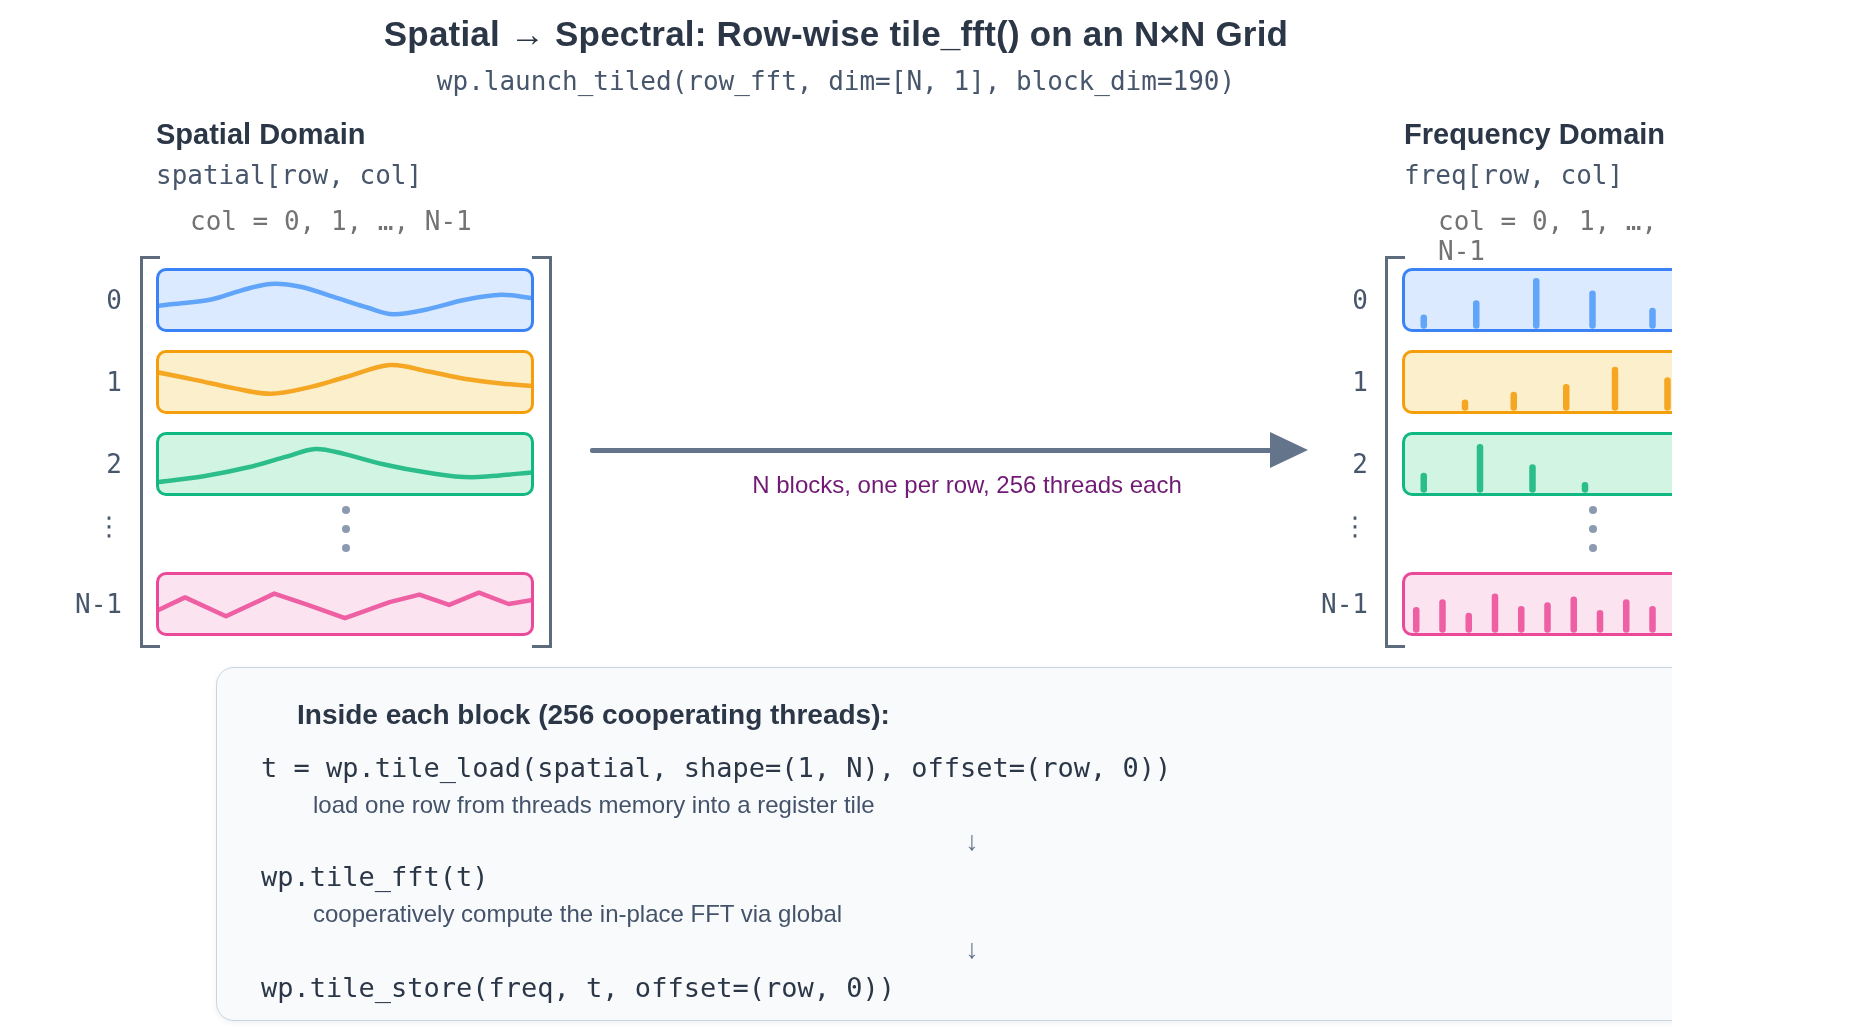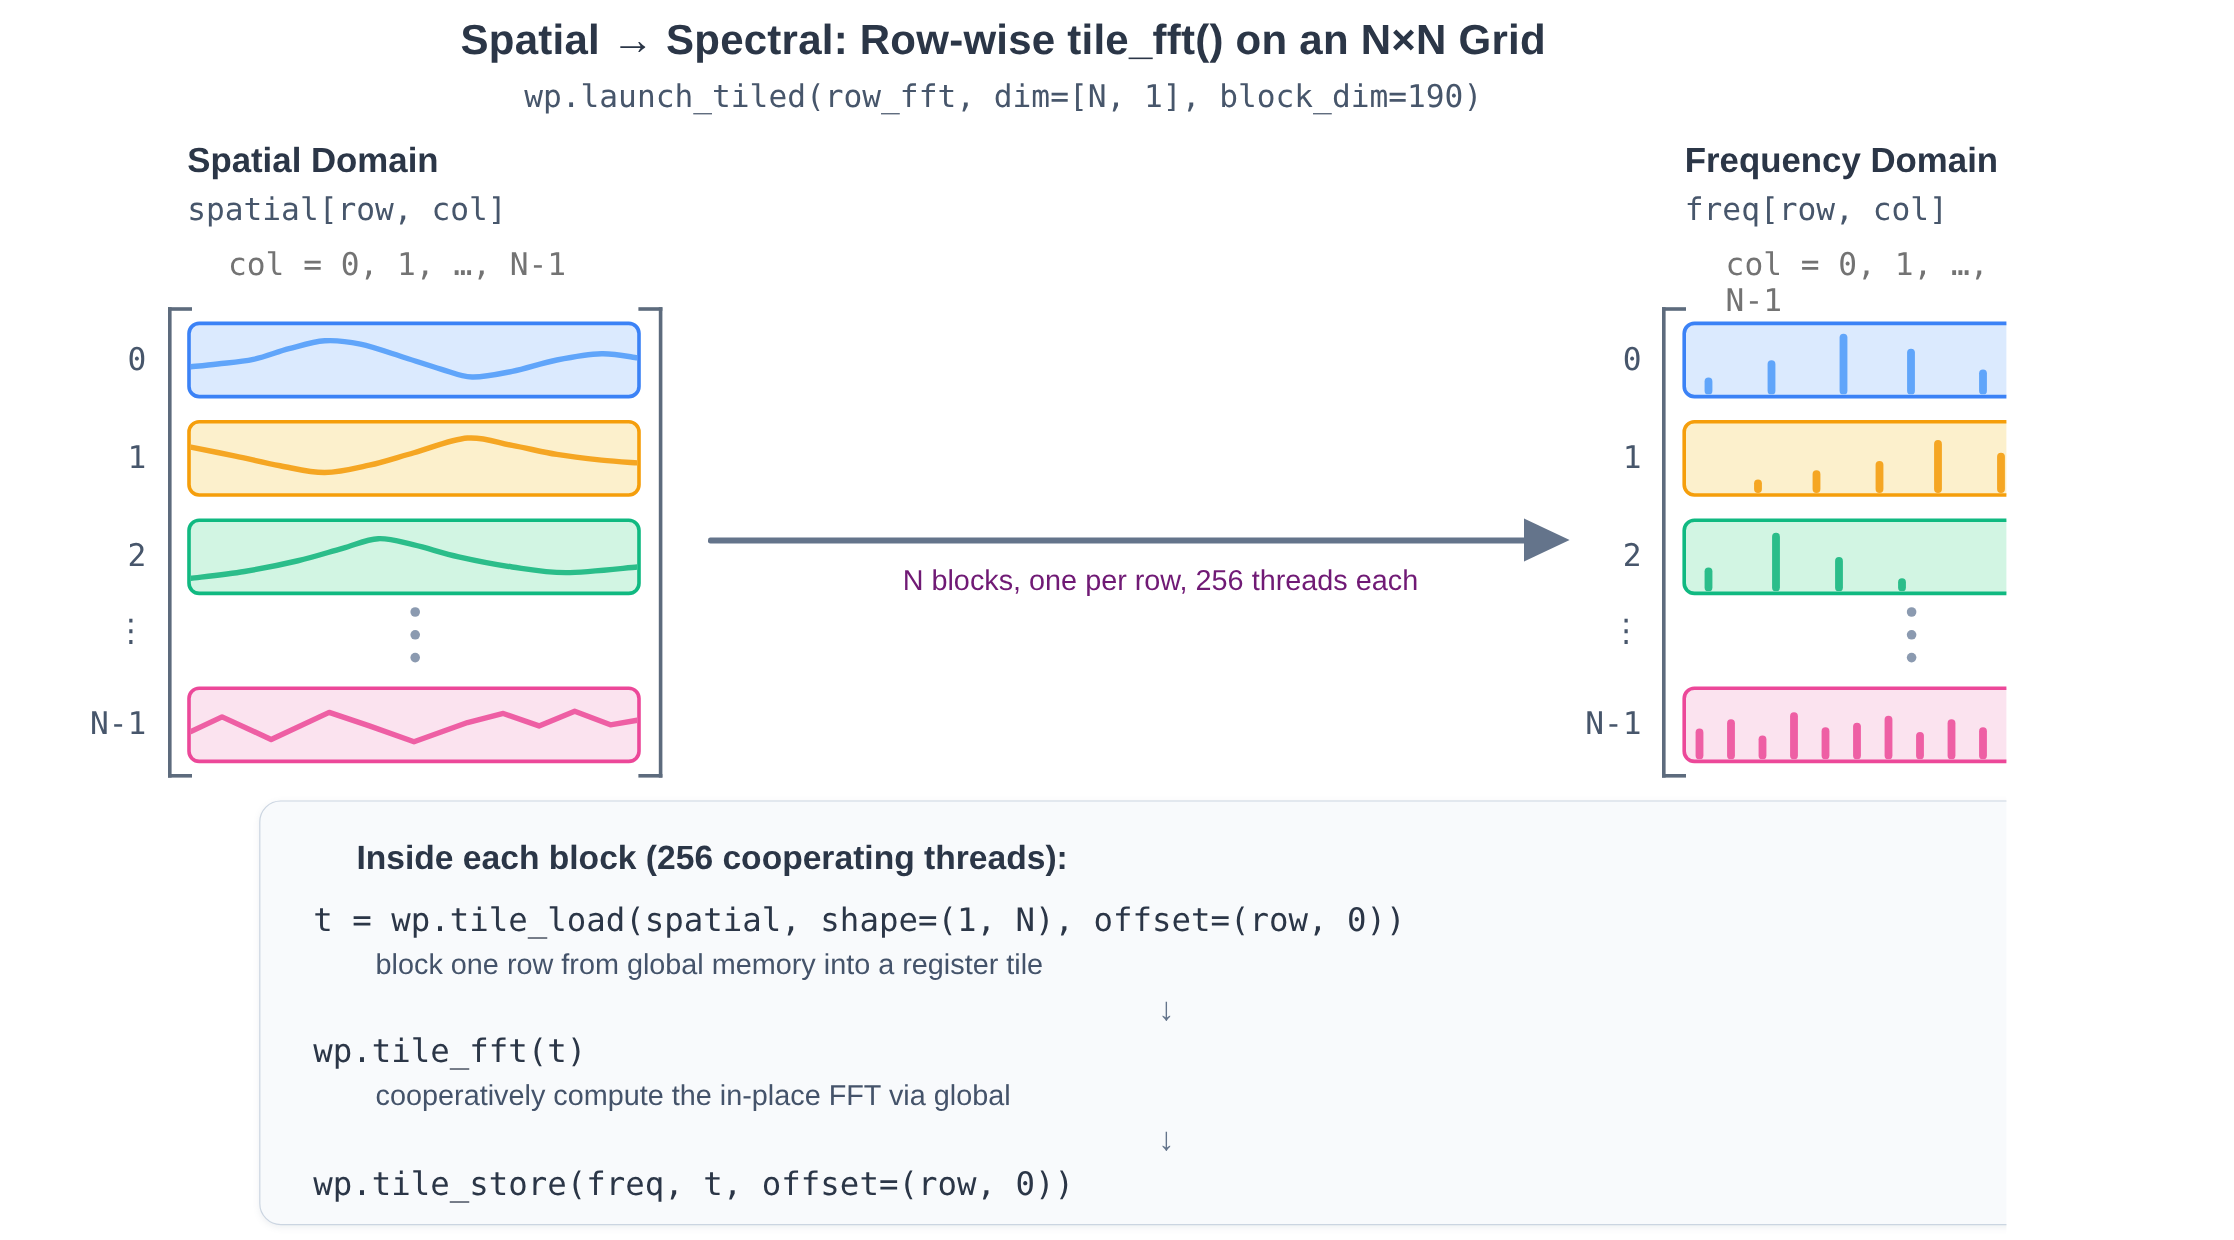--- a/index.html
+++ b/index.html
@@ -149,21 +149,21 @@
         <span></span>
         <span></span>
         <span></span>
       </div>
     </div>
 
   <div class="abs block-box">
     <div class="block-heading">Inside each block (256 cooperating threads):</div>
     <div id="steps"></div>
   <div class="step-code" style="top: 84px;">t = wp.tile_load(spatial, shape=(1, N), offset=(row, 0))</div>
-      <div class="step-note" style="top: 123px;">block one row from global memory into a register tile</div>
+      <div class="step-note" style="top: 123px;">load one row from threads memory into a register tile</div>
       <div class="step-arrow" style="top: 158px;">↓</div>
       <div class="step-code" style="top: 193px;">wp.tile_fft(t)</div>
       <div class="step-note" style="top: 232px;">cooperatively compute the in-place FFT via global</div>
       <div class="step-arrow" style="top: 266px;">↓</div>
       <div class="step-code" style="top: 304px;">wp.tile_store(freq, t, offset=(row, 0))</div>
     </div>
 
 <div class="row-label abs" style="left: 32px; top: 280px;">0</div>
     <div class="row-label abs" style="left: 32px; top: 362px;">1</div>
     <div class="row-label abs" style="left: 32px; top: 444px;">2</div>

